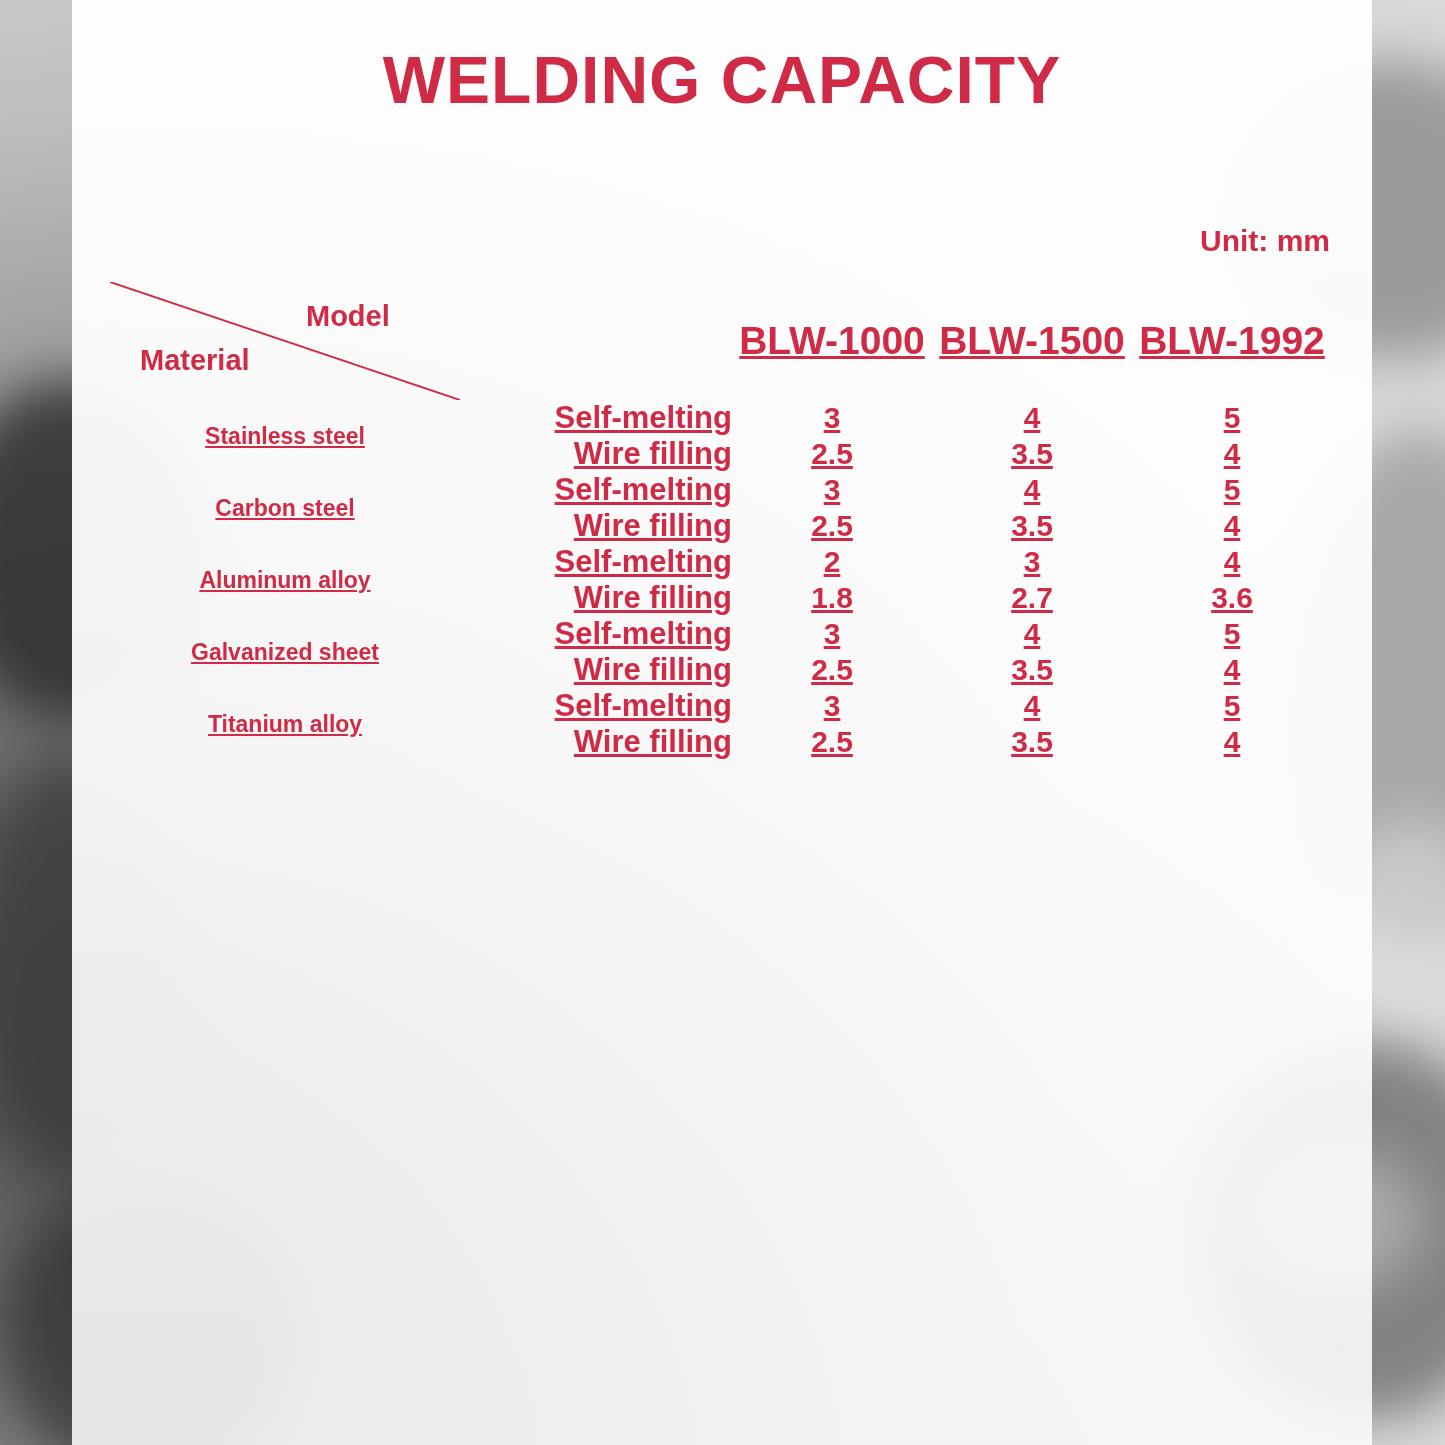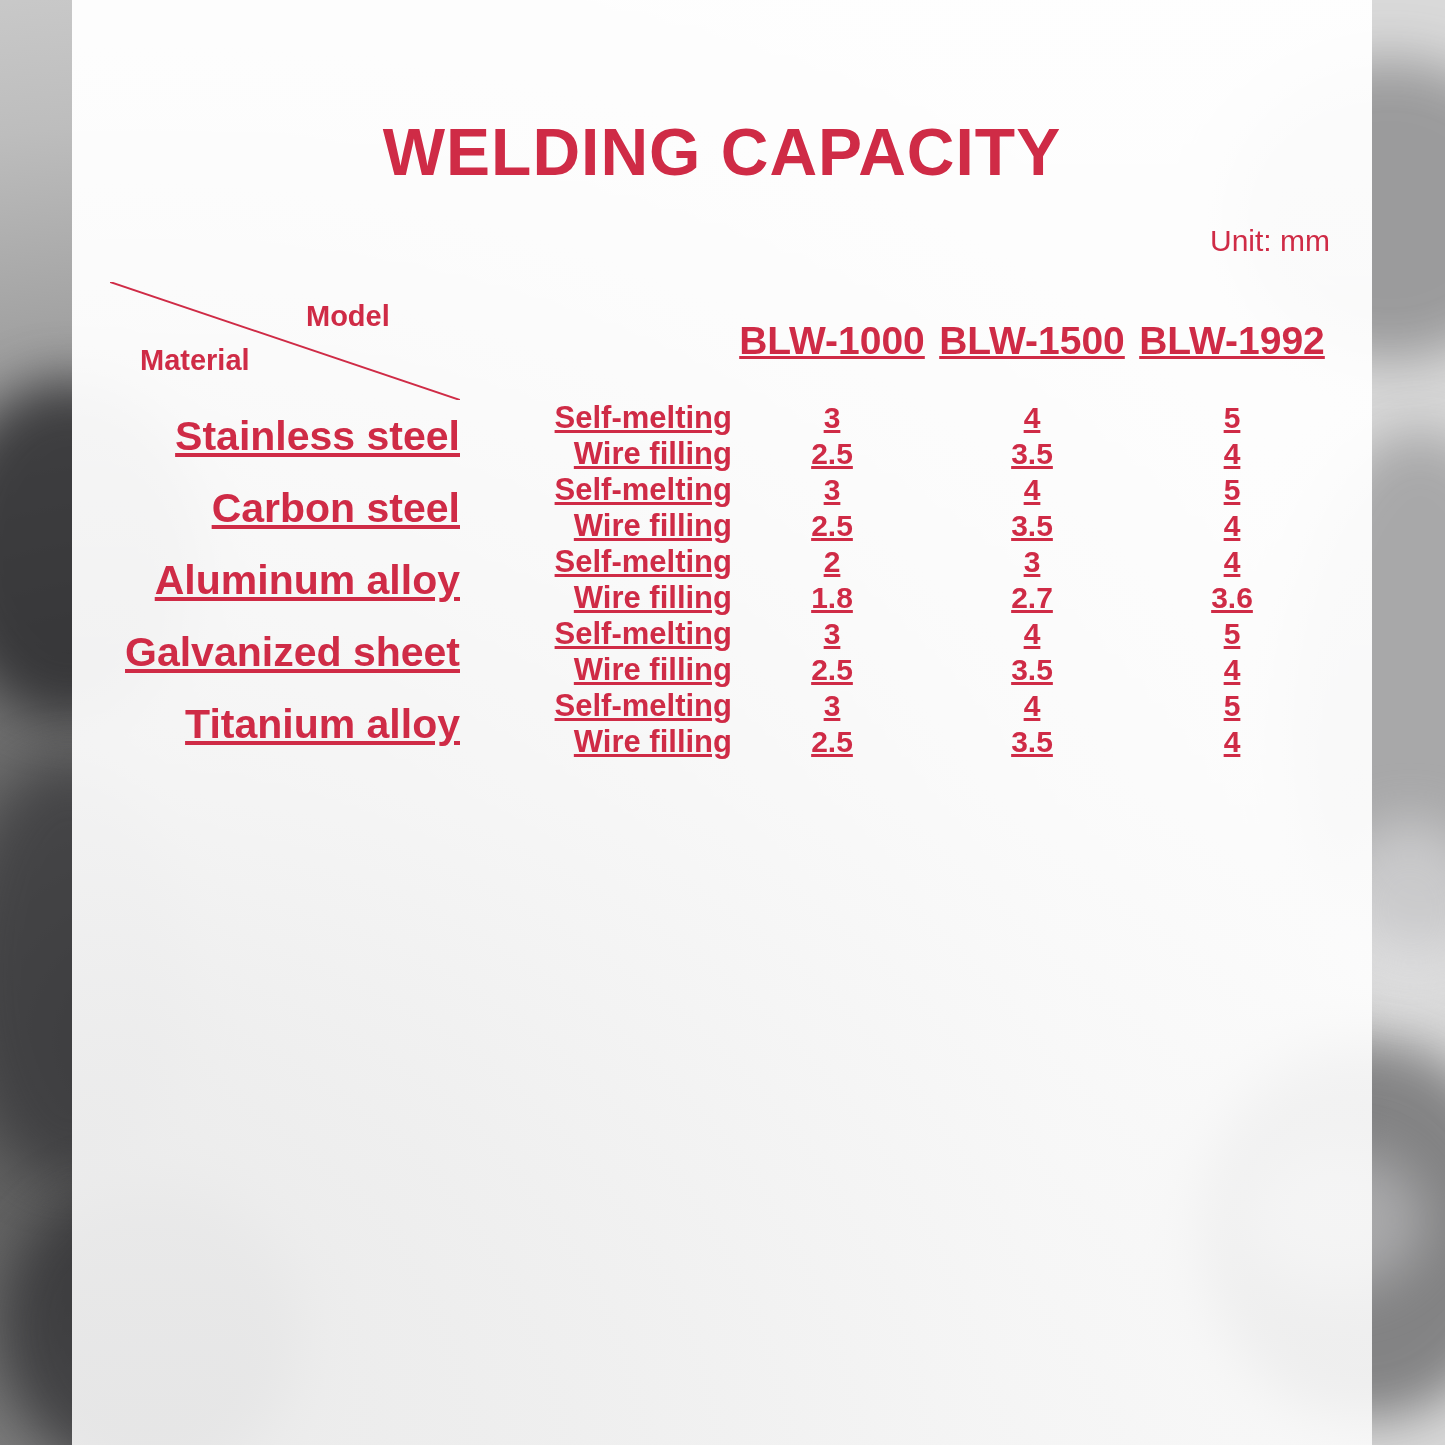--- a/index.html
+++ b/index.html
@@ -54,36 +54,36 @@
     position: absolute;
     left: 0;
     top: 0;
     width: 1300px;
     height: 1445px;
     padding: 0;
   }
 
   .title {
     margin: 0;
-    padding-top: 116px;
+    padding-top: 44px;
     text-align: center;
     color: #cf2b46;
     font-size: 66px;
     font-weight: bold;
     letter-spacing: 1px;
     line-height: 1.1;
   }
 
   .unit {
     position: absolute;
     right: 42px;
     top: 224px;
     color: #cf2b46;
     font-size: 30px;
-    font-weight: normal;
+    font-weight: bold;
   }
 
   table.capacity {
     position: absolute;
     left: 38px;
     top: 282px;
     width: 1222px;
     border-collapse: collapse;
     color: #cf2b46;
     text-decoration: underline;
@@ -129,23 +129,23 @@
   }
   .hdr-model {
     border-top: 2px solid #d7566d;
     border-bottom: 2px solid #e39aa8;
     text-align: center;
     font-size: 39px;
     width: 200px;
   }
 
   .material-cell {
-    text-align: right;
+    text-align: center;
     padding-left: 30px;
-    font-size: 41px;
+    font-size: 23px;
     width: 350px;
   }
   .process-cell {
     text-align: right;
     padding-left: 48px;
     font-size: 31px;
     width: 272px;
   }
   .value-cell {
     text-align: center;

